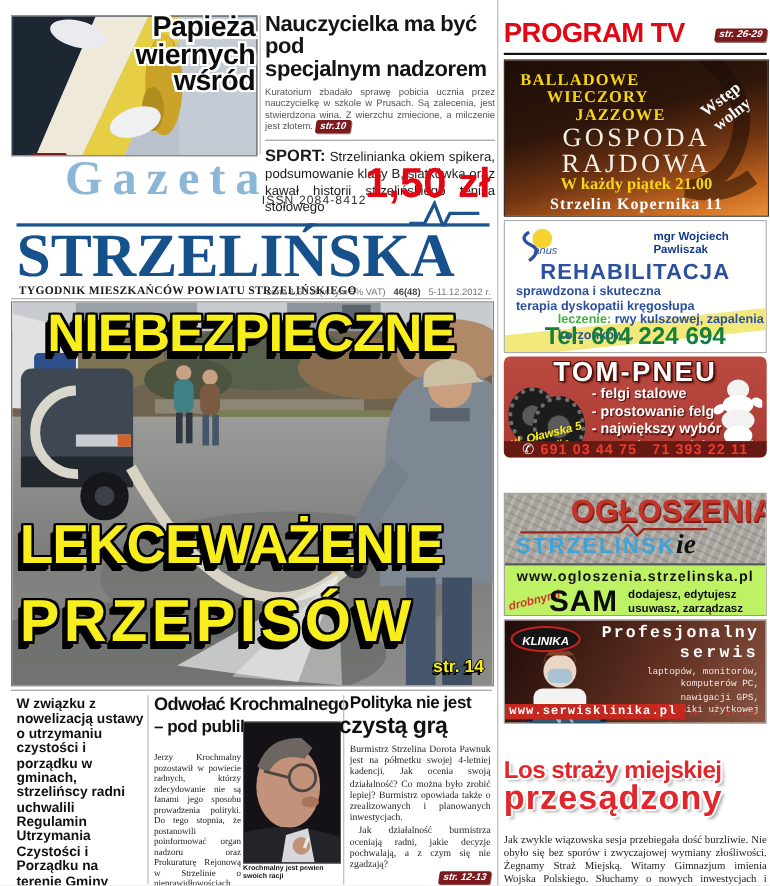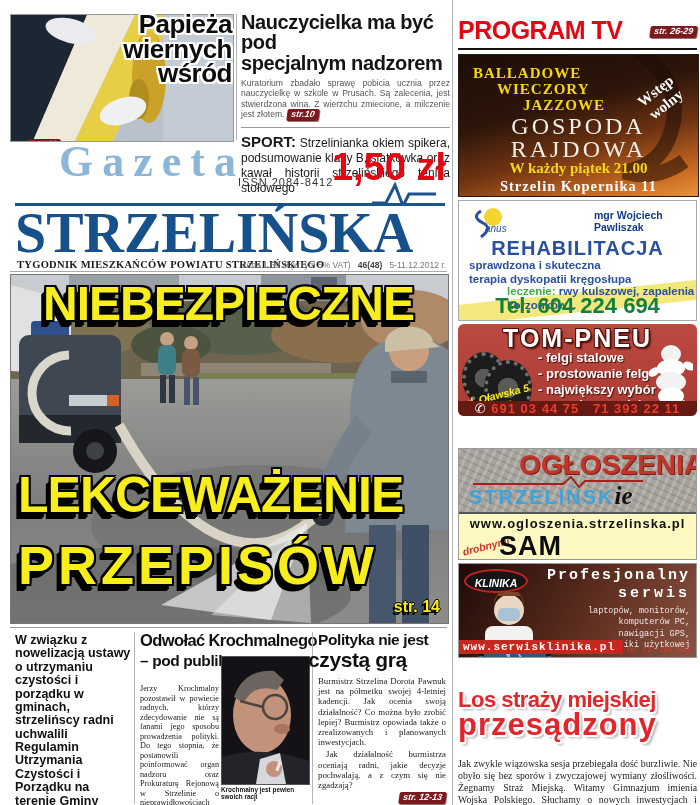--- a/index.html
+++ b/index.html
@@ -109,21 +109,21 @@
   .tp-phoneicon{color:#fff;font-weight:400;}
 
   .ogl{top:448px;height:112px;border:1px solid #999;overflow:hidden;background:#fff;}
   .og-top{position:absolute;left:0;top:0;width:100%;height:63px;background:#a8a49d;
       background-image:repeating-linear-gradient(115deg,rgba(255,255,255,.18) 0 3px,transparent 3px 8px),
                        repeating-linear-gradient(25deg,rgba(0,0,0,.10) 0 2px,transparent 2px 7px);}
   .og-title{position:absolute;left:0;top:0;width:100%;text-align:center;color:#c13429;font-weight:900;font-size:28px;letter-spacing:0px;
       text-shadow:1px 1px 0 #7e1f18;padding-left:34px;}
   .og-sub{position:absolute;left:10px;top:33px;color:#3fa3d8;font-weight:900;font-size:20px;letter-spacing:2px;}
   .og-ie{font-family:"Liberation Serif",serif;color:#111;font-style:italic;font-weight:700;font-size:25px;letter-spacing:0;}
-  .og-bottom{position:absolute;left:0;top:63px;width:100%;height:49px;background:#fef9c3;border-top:2px solid #555;}
+  .og-bottom{position:absolute;left:0;top:63px;width:100%;height:49px;background:#bef264;border-top:2px solid #555;}
   .og-url{margin:2px 0 0;text-align:center;font-size:13px;font-weight:800;letter-spacing:1px;color:#111;}
   .og-drob{position:absolute;left:3px;top:26px;color:#d0342c;font-weight:700;font-style:italic;font-size:10.5px;transform:rotate(-14deg);}
   .og-sam{position:absolute;left:40px;top:17px;font-weight:900;font-size:27px;letter-spacing:1px;color:#0c0c0c;}
   .og-right{position:absolute;left:112px;top:21px;font-size:10.5px;font-weight:800;line-height:1.15;color:#0c0c0c;}
 
   .klin{top:563px;height:95px;border:1px solid #999;overflow:hidden;color:#fff;
         background:linear-gradient(120deg,#1f0b07,#5e2e20 55%,#8a5443);}
   .kl-logo{position:absolute;left:5px;top:5px;width:64px;height:24px;background:#151515;border:2px solid #c32222;border-radius:50%;
         color:#fff;font-weight:800;font-style:italic;font-size:10.5px;text-align:center;line-height:24px;box-sizing:border-box;}
   .kl-mono{font-family:"Liberation Mono",monospace;}
@@ -330,20 +330,24 @@
       <div class="og-title">OGŁOSZENIA</div>
       <svg style="position:absolute;left:14px;top:27px;" width="170" height="12" viewBox="0 0 170 12">
         <polyline points="0,8 90,8 98,1 106,11 112,5 170,5" fill="none" stroke="#a2231a" stroke-width="2"></polyline>
       </svg>
       <div class="og-sub"><span>STRZELIŃSK</span><span class="og-ie">ie</span></div>
     </div>
     <div class="og-bottom">
       <p class="og-url">www.ogloszenia.strzelinska.pl</p>
       <span class="og-drob">drobnymi</span>
       <span class="og-sam">SAM</span>
+      <div class="og-right">
+        <div>dodajesz, edytujesz</div>
+        <div>usuwasz, zarządzasz</div>
+      </div>
     </div>
   </div>
 
   <div class="ad klin">
     <div class="kl-logo">KLINIKA</div>
     <div class="kl-t1 kl-mono">Profesjonalny</div>
     <div class="kl-t2 kl-mono">serwis</div>
     <div class="kl-serv kl-mono">
       <div>laptopów, monitorów,</div>
       <div>komputerów PC,</div>

